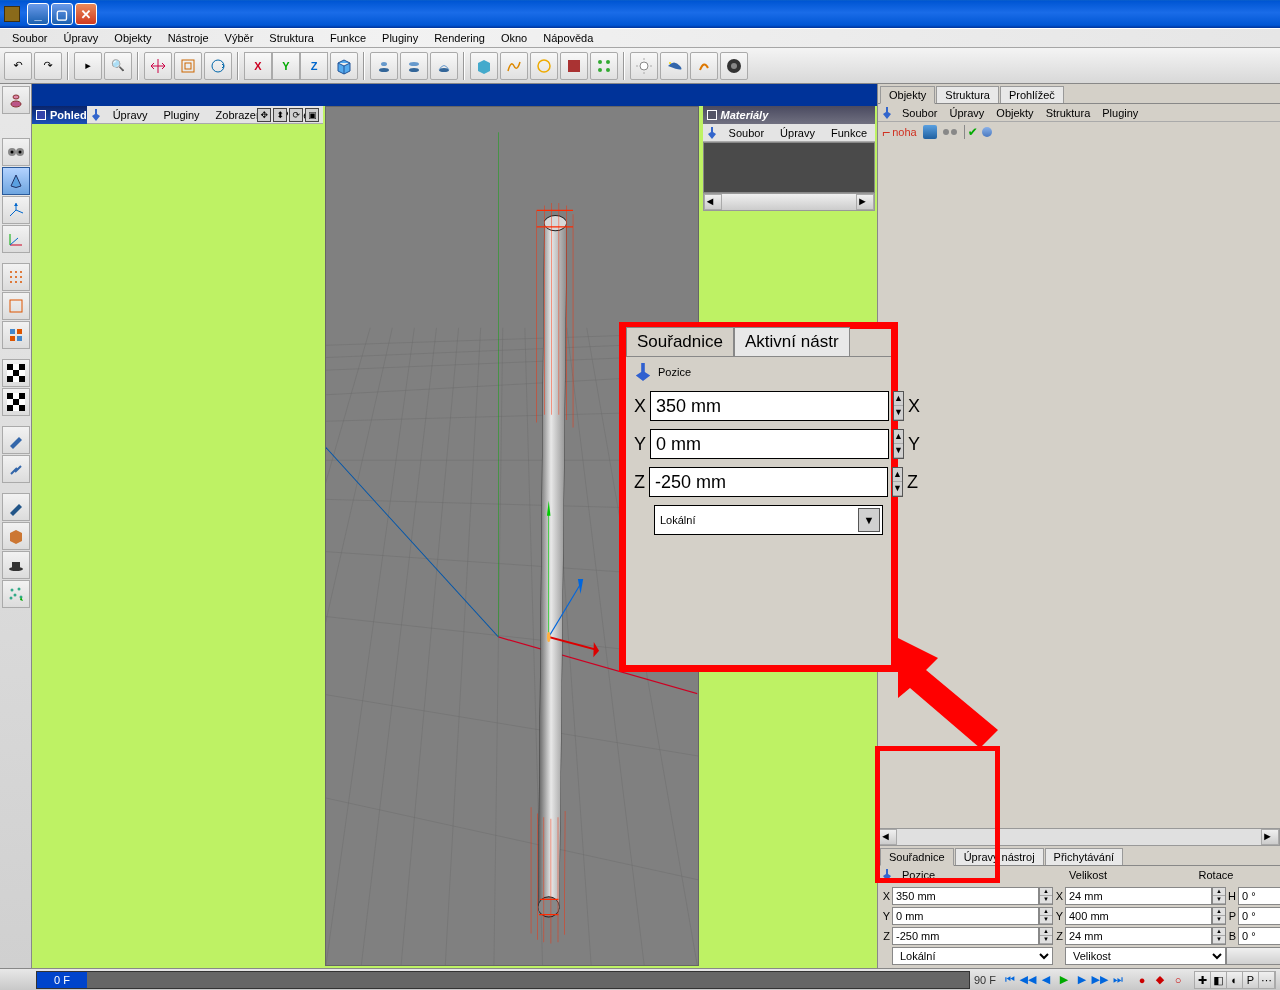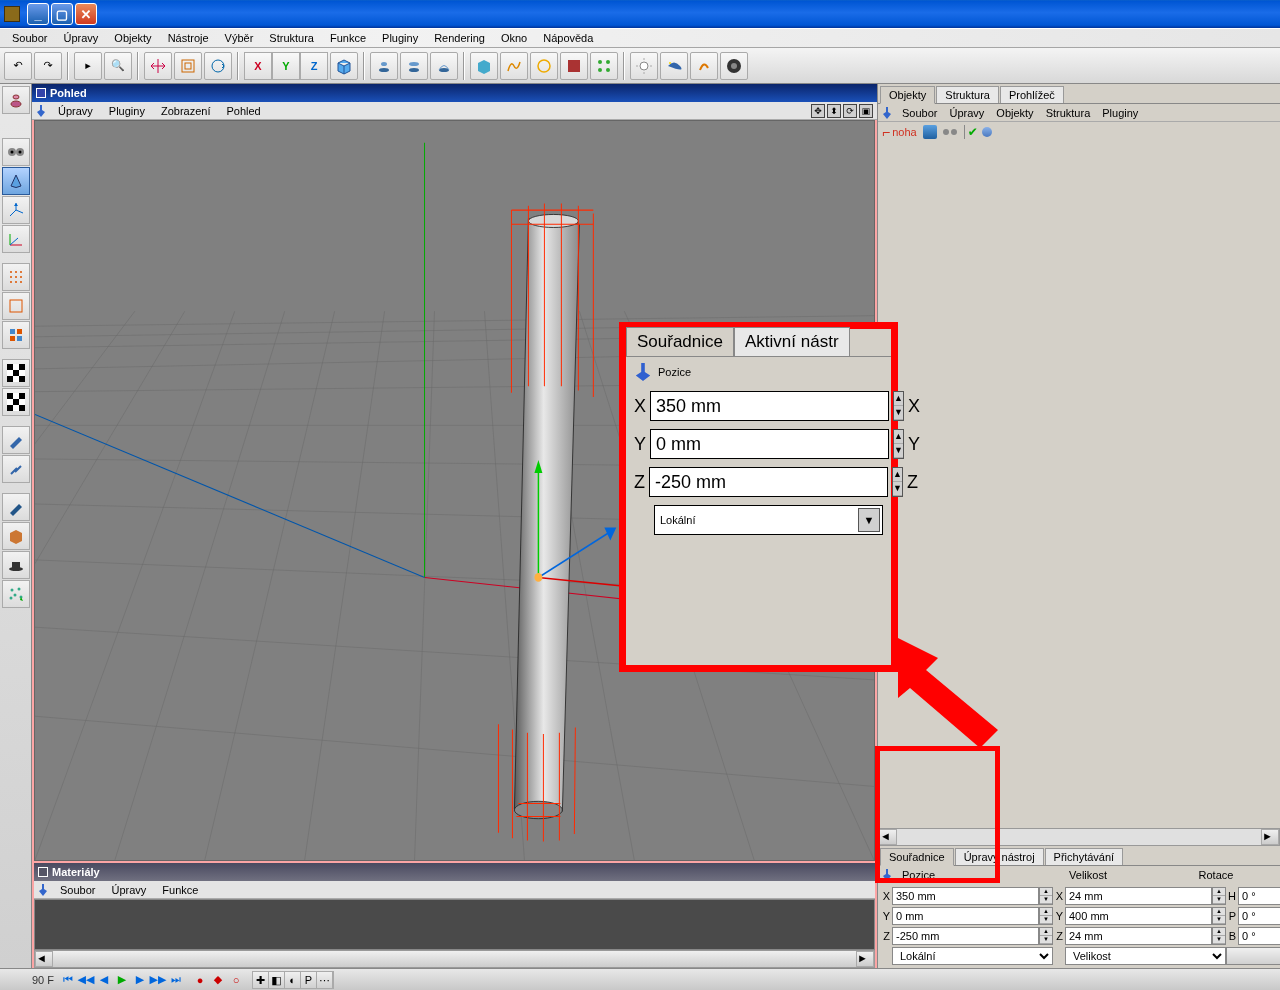--- a/index.html
+++ b/index.html
@@ -22,21 +22,21 @@
 .tbsep { width: 2px; height: 28px; border-left: 1px solid #999; border-right: 1px solid #fff; margin: 0 3px; }
 .tbgroup { display: flex; gap: 0; }
 .tbgroup .tbbtn { border-radius: 0; }
 
 
 .frame { display: flex; height: calc(100% - 28px - 20px - 36px - 22px); }
 .lefttools { width: 32px; background: linear-gradient(#e8e8e8, #d0d0d0); border-right: 1px solid #888; display: flex; flex-direction: column; padding-top: 2px; gap: 1px; }
 .lefttools .lt { width: 28px; height: 28px; margin: 0 auto; background: linear-gradient(#f2f2f2, #dcdcdc); border: 1px solid #aaa; display: flex; align-items: center; justify-content: center; font-size: 14px; }
 .lefttools .lt.sel { background: linear-gradient(#b3d3ff, #6fa6e0); border-color: #2a5a9a; }
 
-.center { flex: 1; display: flex; flex-direction: column; background: #fca5a5; }
+.center { flex: 1; display: flex; flex-direction: row; background: #bef264; margin-top: 22px; }
 .right { width: 403px; background: #d4d0c8; border-left: 1px solid #888; display: flex; flex-direction: column; }
 
 
 .vphead { height: 18px; background: linear-gradient(#0a246a, #1a50b8); color: #fff; font-weight: bold; padding-left: 4px; display: flex; align-items: center; }
 .vphead .marker { width: 10px; height: 10px; background: #34a; border: 1px solid #fff; margin-right: 4px; }
 .vpmenu { height: 18px; background: #e4e4e4; border-bottom: 1px solid #aaa; display: flex; align-items: center; padding-left: 2px; color: #000; position: relative; }
 .vpmenu .pin { width: 14px; height: 14px; margin-right: 2px; display: inline-block; }
 .vpmenu span { padding: 0 8px; }
 .vpmenu .vicons { position: absolute; right: 4px; display: flex; gap: 2px; }
 .vpmenu .vicons div { width: 14px; height: 14px; border: 1px solid #444; background: #d0d0d0; font-size: 9px; text-align: center; line-height: 12px; }
@@ -460,21 +460,21 @@
           <line x1="504" y1="420" x2="610" y2="430" stroke="#d00" stroke-width="1.5"></line>
             <polygon points="618,431 606,424 605,436" fill="#d00"></polygon>
           <line x1="504" y1="420" x2="576" y2="378" stroke="#06d" stroke-width="1.5"></line>
             <polygon points="582,374 570,374 576,386" fill="#06d"></polygon>
           <circle cx="504" cy="420" r="4" fill="#ffb040"></circle>
         </g>
       </svg>
     </div>
 
     <div class="matpanel">
-      <div class="vphead" style="background:linear-gradient(#4a4a60,#707080);">
+      <div class="vphead" style="background:linear-gradient(#4a4a60,#707080);font-style:italic;">
           <div class="marker" style="background:#556;"></div>
           <span>Materiály</span>
         </div>
       <div class="vpmenu">
         <svg class="pin">
             <path d="M6 1h2v5l3 2-4 5-4-5 3-2z" fill="#36c"></path>
           </svg>
         <span>Soubor</span>
         <span>Úpravy</span>
         <span>Funkce</span>
@@ -614,20 +614,23 @@
             </div>
           <button class="apply">Použít</button>
         </div>
       </div>
     </div>
   </div>
 </div>
 
 <div class="statusbar">
   <div style="width:32px"></div>
+  <div class="timeline">
+    <div class="cur">0 F</div>
+  </div>
   <span class="fcount">90 F</span>
   <div class="playbtns">
     <div>⏮</div>
     <div>◀◀</div>
     <div>◀</div>
     <div style="color:#0a0">▶</div>
     <div>▶</div>
     <div>▶▶</div>
     <div>⏭</div>
   </div>

